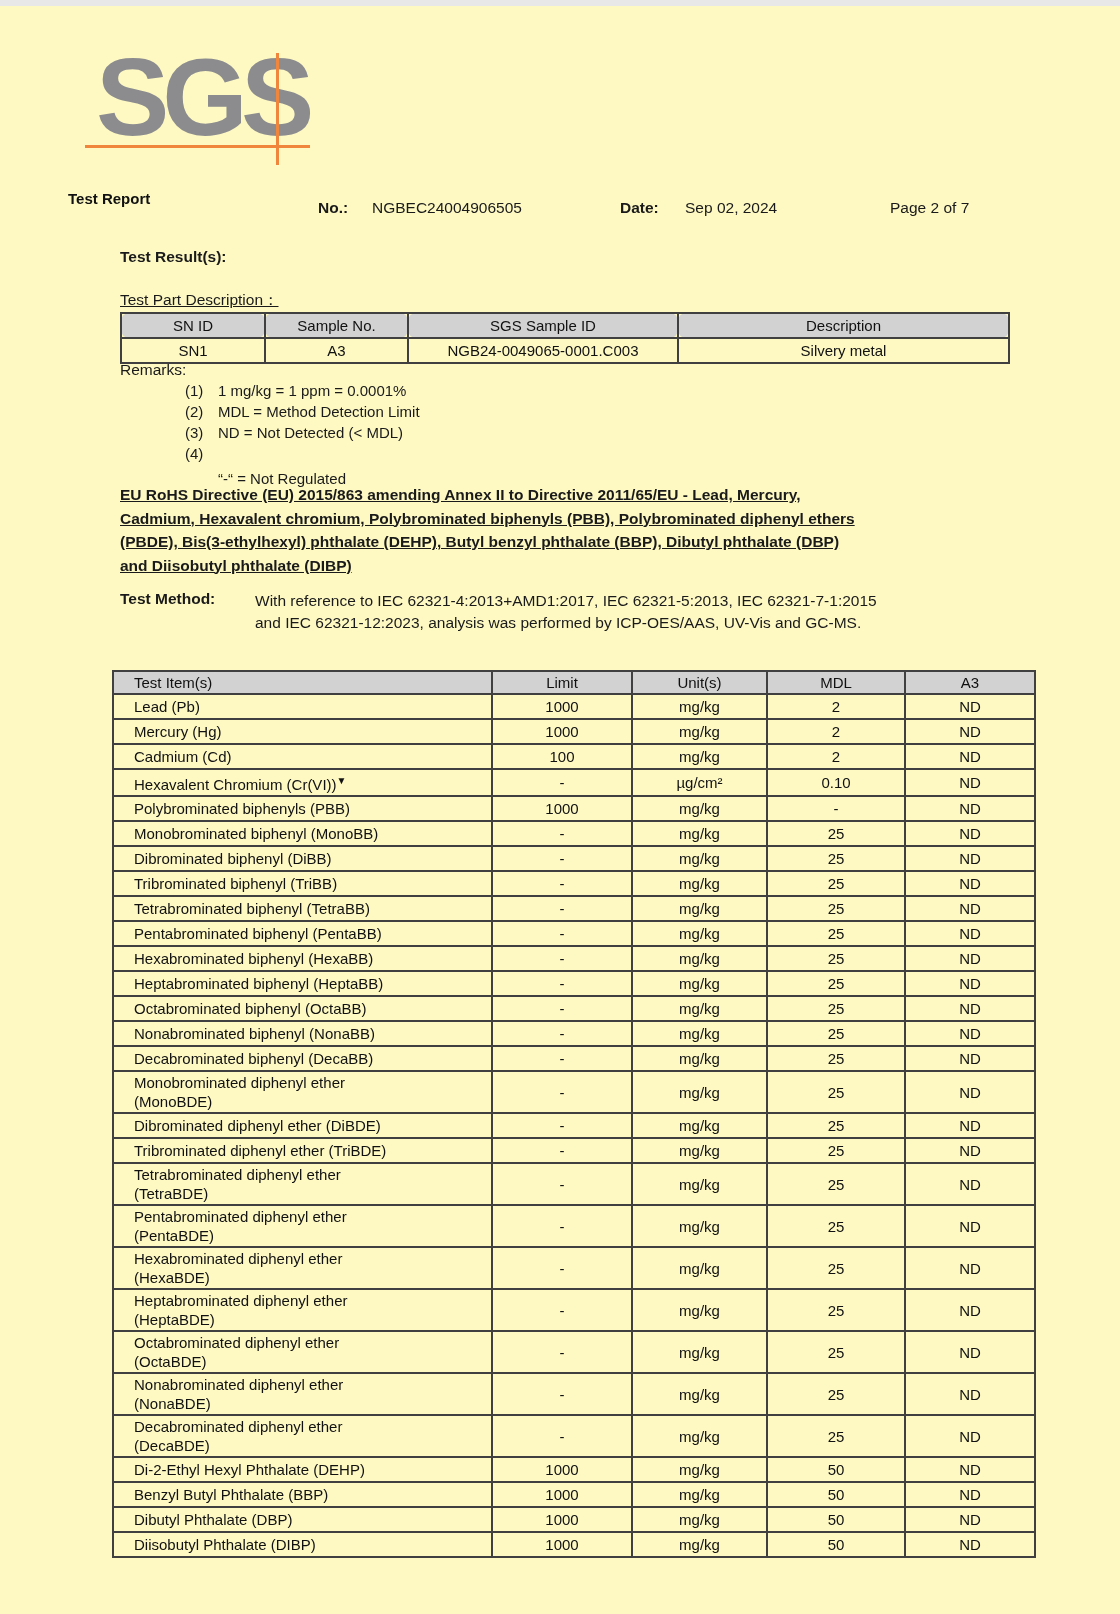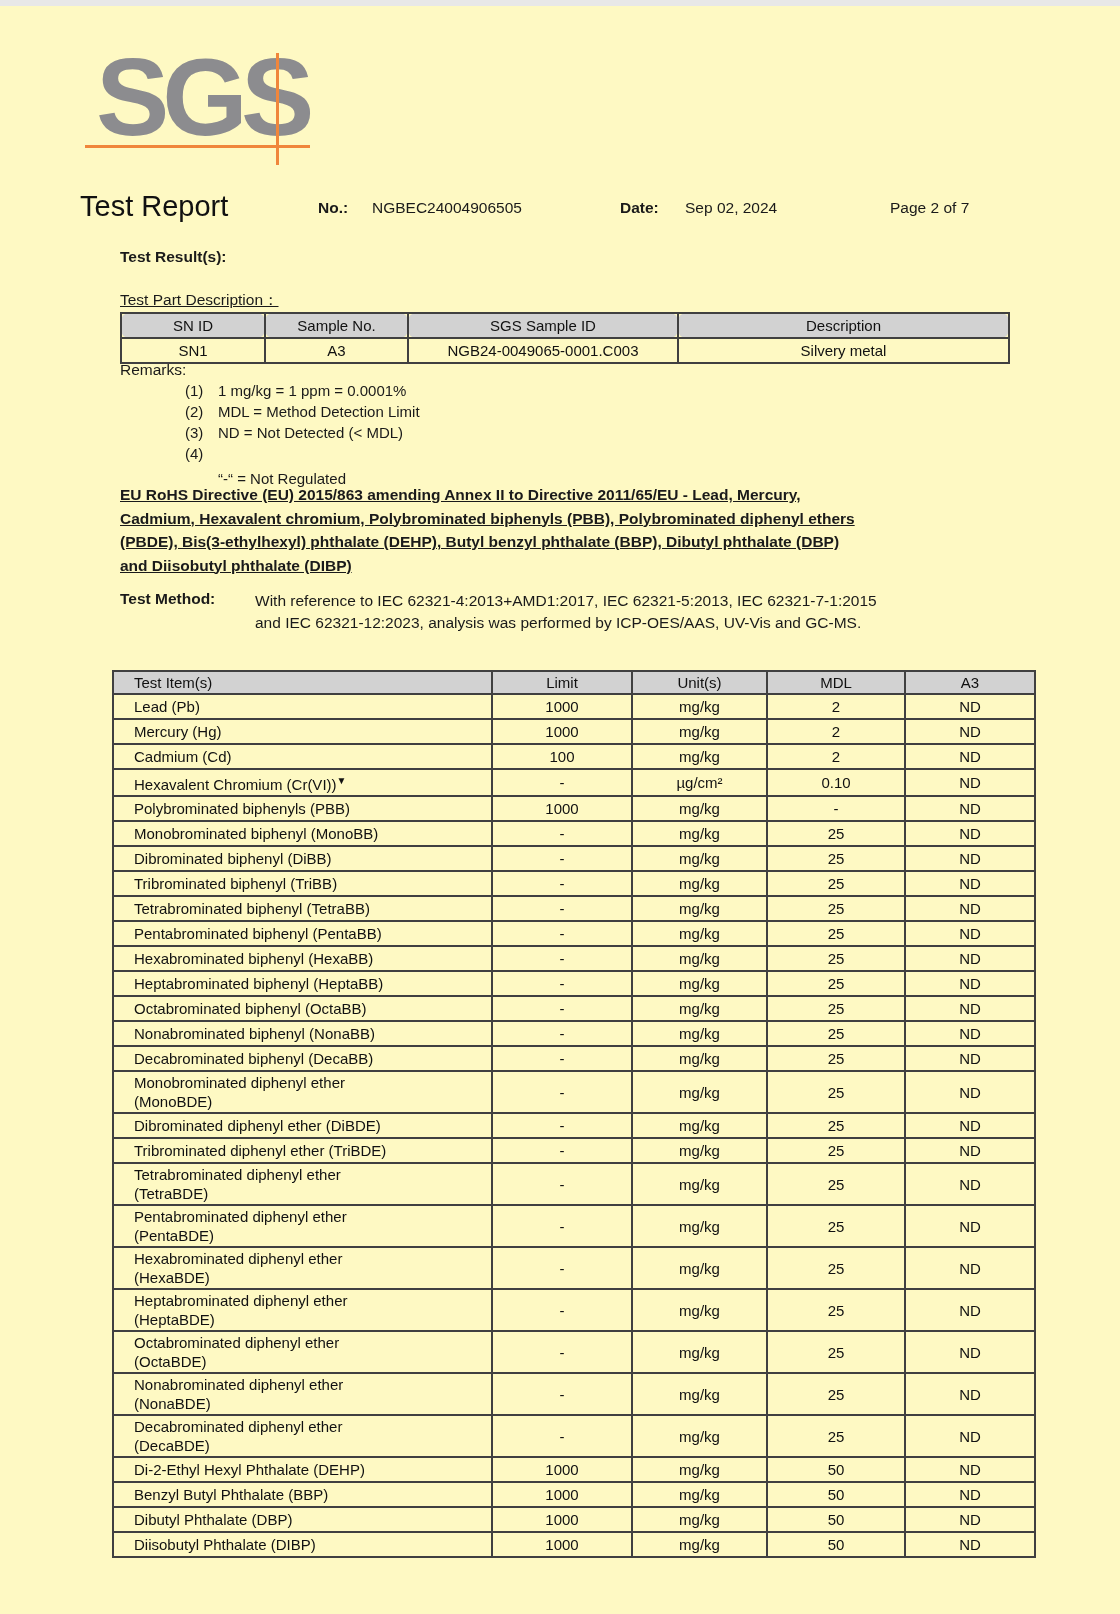--- a/index.html
+++ b/index.html
@@ -17,21 +17,21 @@
   
   .logo-text {
     left:96px; top:36px;
     font-size:110px; font-weight:bold; line-height:1;
     letter-spacing:-7px; color:#8c8c8f;
   }
   .logo-hline { left:85px; top:139px; width:225px; height:3px; background:#f0863b; }
   .logo-vline { left:276px; top:47px; width:3px; height:112px; background:#f0863b; }
 
   
-  .report-title { left:80px; top:184px; font-size:29px; font-weight:normal; color:#111; }
+  .report-title { left:68px; top:184px; font-size:15px; font-weight:bold; color:#111; }
   .hdr { top:193px; font-size:15.5px; }
   .hdr.b { font-weight:bold; }
   .no-label   { left:318px; }
   .no-value   { left:372px; }
   .date-label { left:620px; }
   .date-value { left:685px; }
   .page-label { left:890px; }
 
   .sec-label { font-size:15.5px; }
   .bold { font-weight:bold; }

